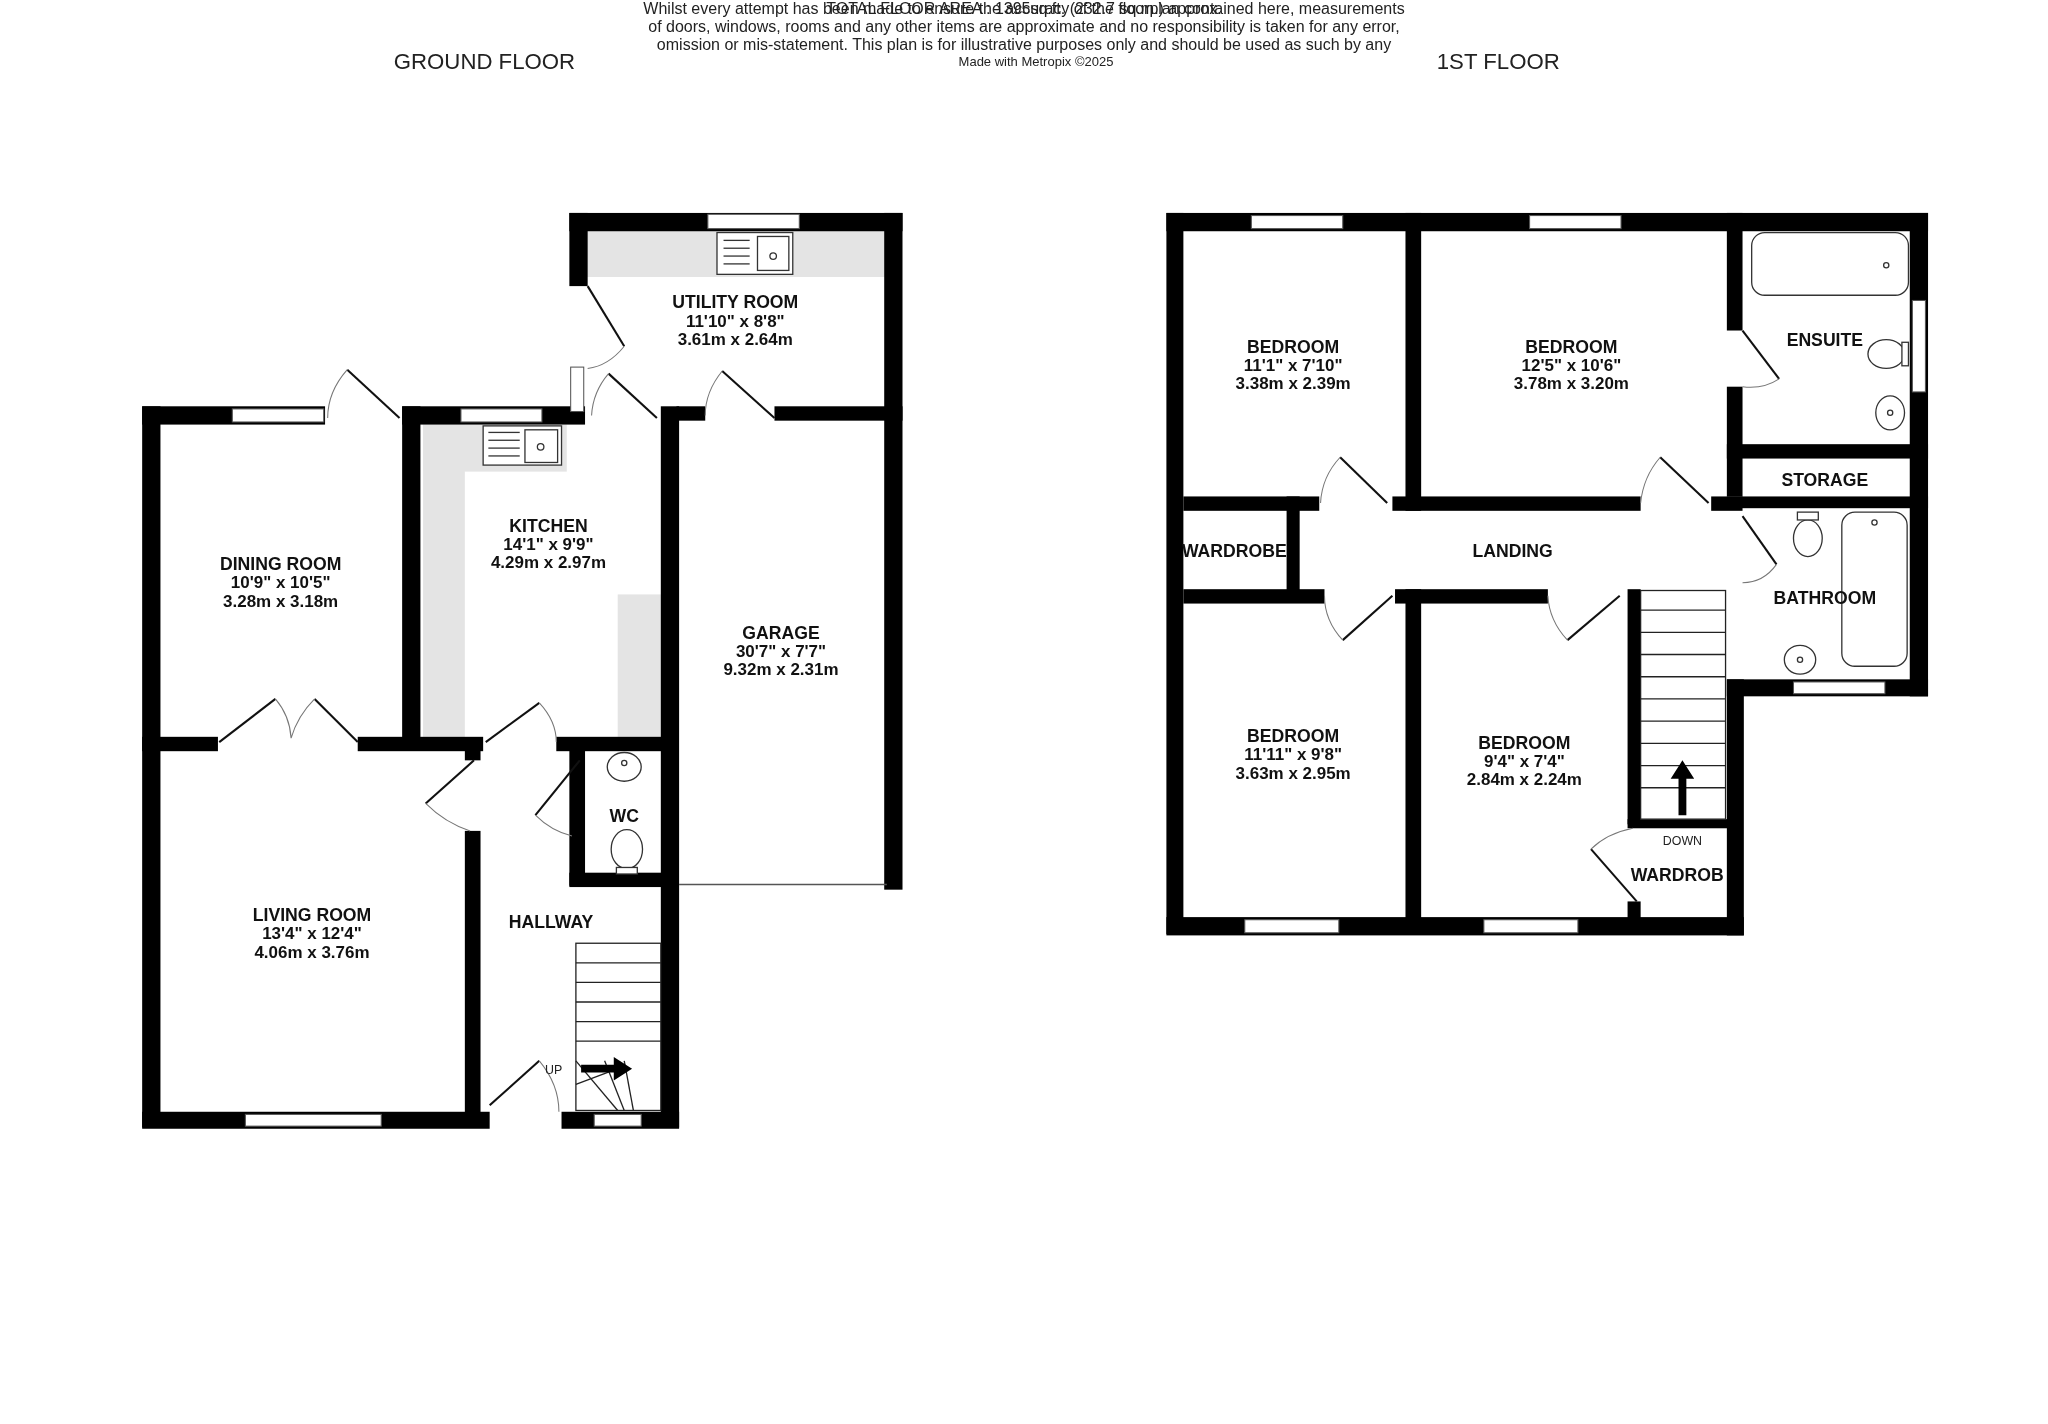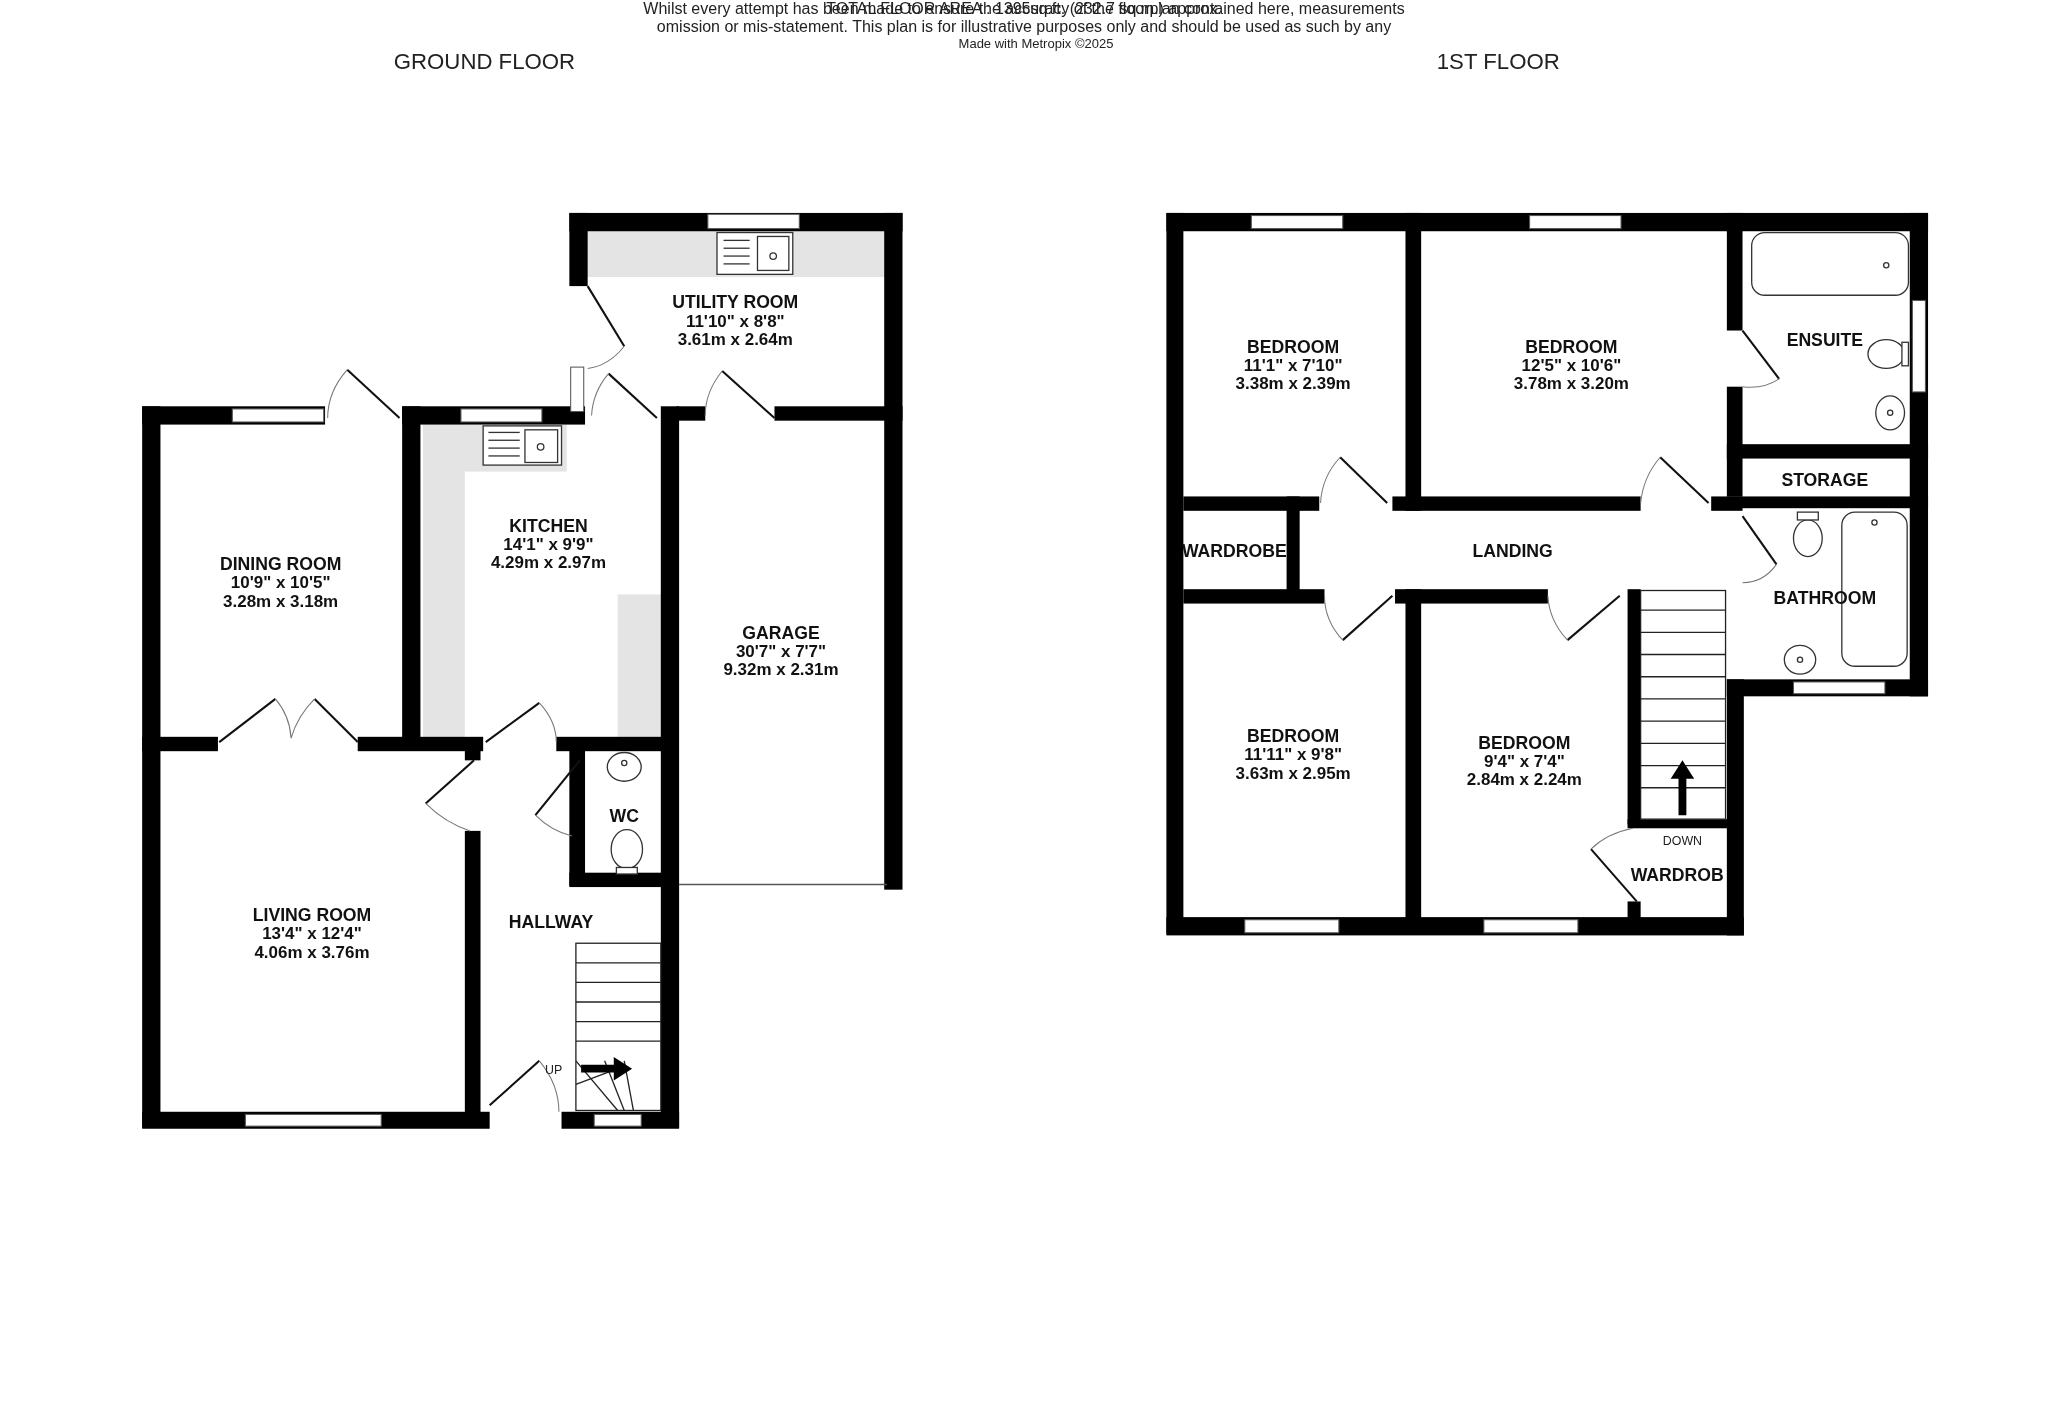--- a/index.html
+++ b/index.html
@@ -270,15 +270,16 @@
       <text class="room-dim" x="1159" y="587" text-anchor="middle">9'4"  x 7'4"</text>
       <text class="room-dim" x="1159" y="601" text-anchor="middle">2.84m  x 2.24m</text>
     </g>
     <text class="room-name" x="1276" y="674" text-anchor="middle">WARDROB</text>
   </g>
 </svg>
 
 <div class="footer total">TOTAL FLOOR AREA : 1395sq.ft. (232.7 sq.m.) approx.</div>
 <div class="footer disclaimer">
   <div>Whilst every attempt has been made to ensure the accuracy of the floorplan contained here, measurements</div>
+  <div>of doors, windows, rooms and any other items are approximate and no responsibility is taken for any error,</div>
   <div>omission or mis-statement. This plan is for illustrative purposes only and should be used as such by any</div>
   <div class="credit">Made with Metropix ©2025</div>
 </div>
 
 </body></html>

